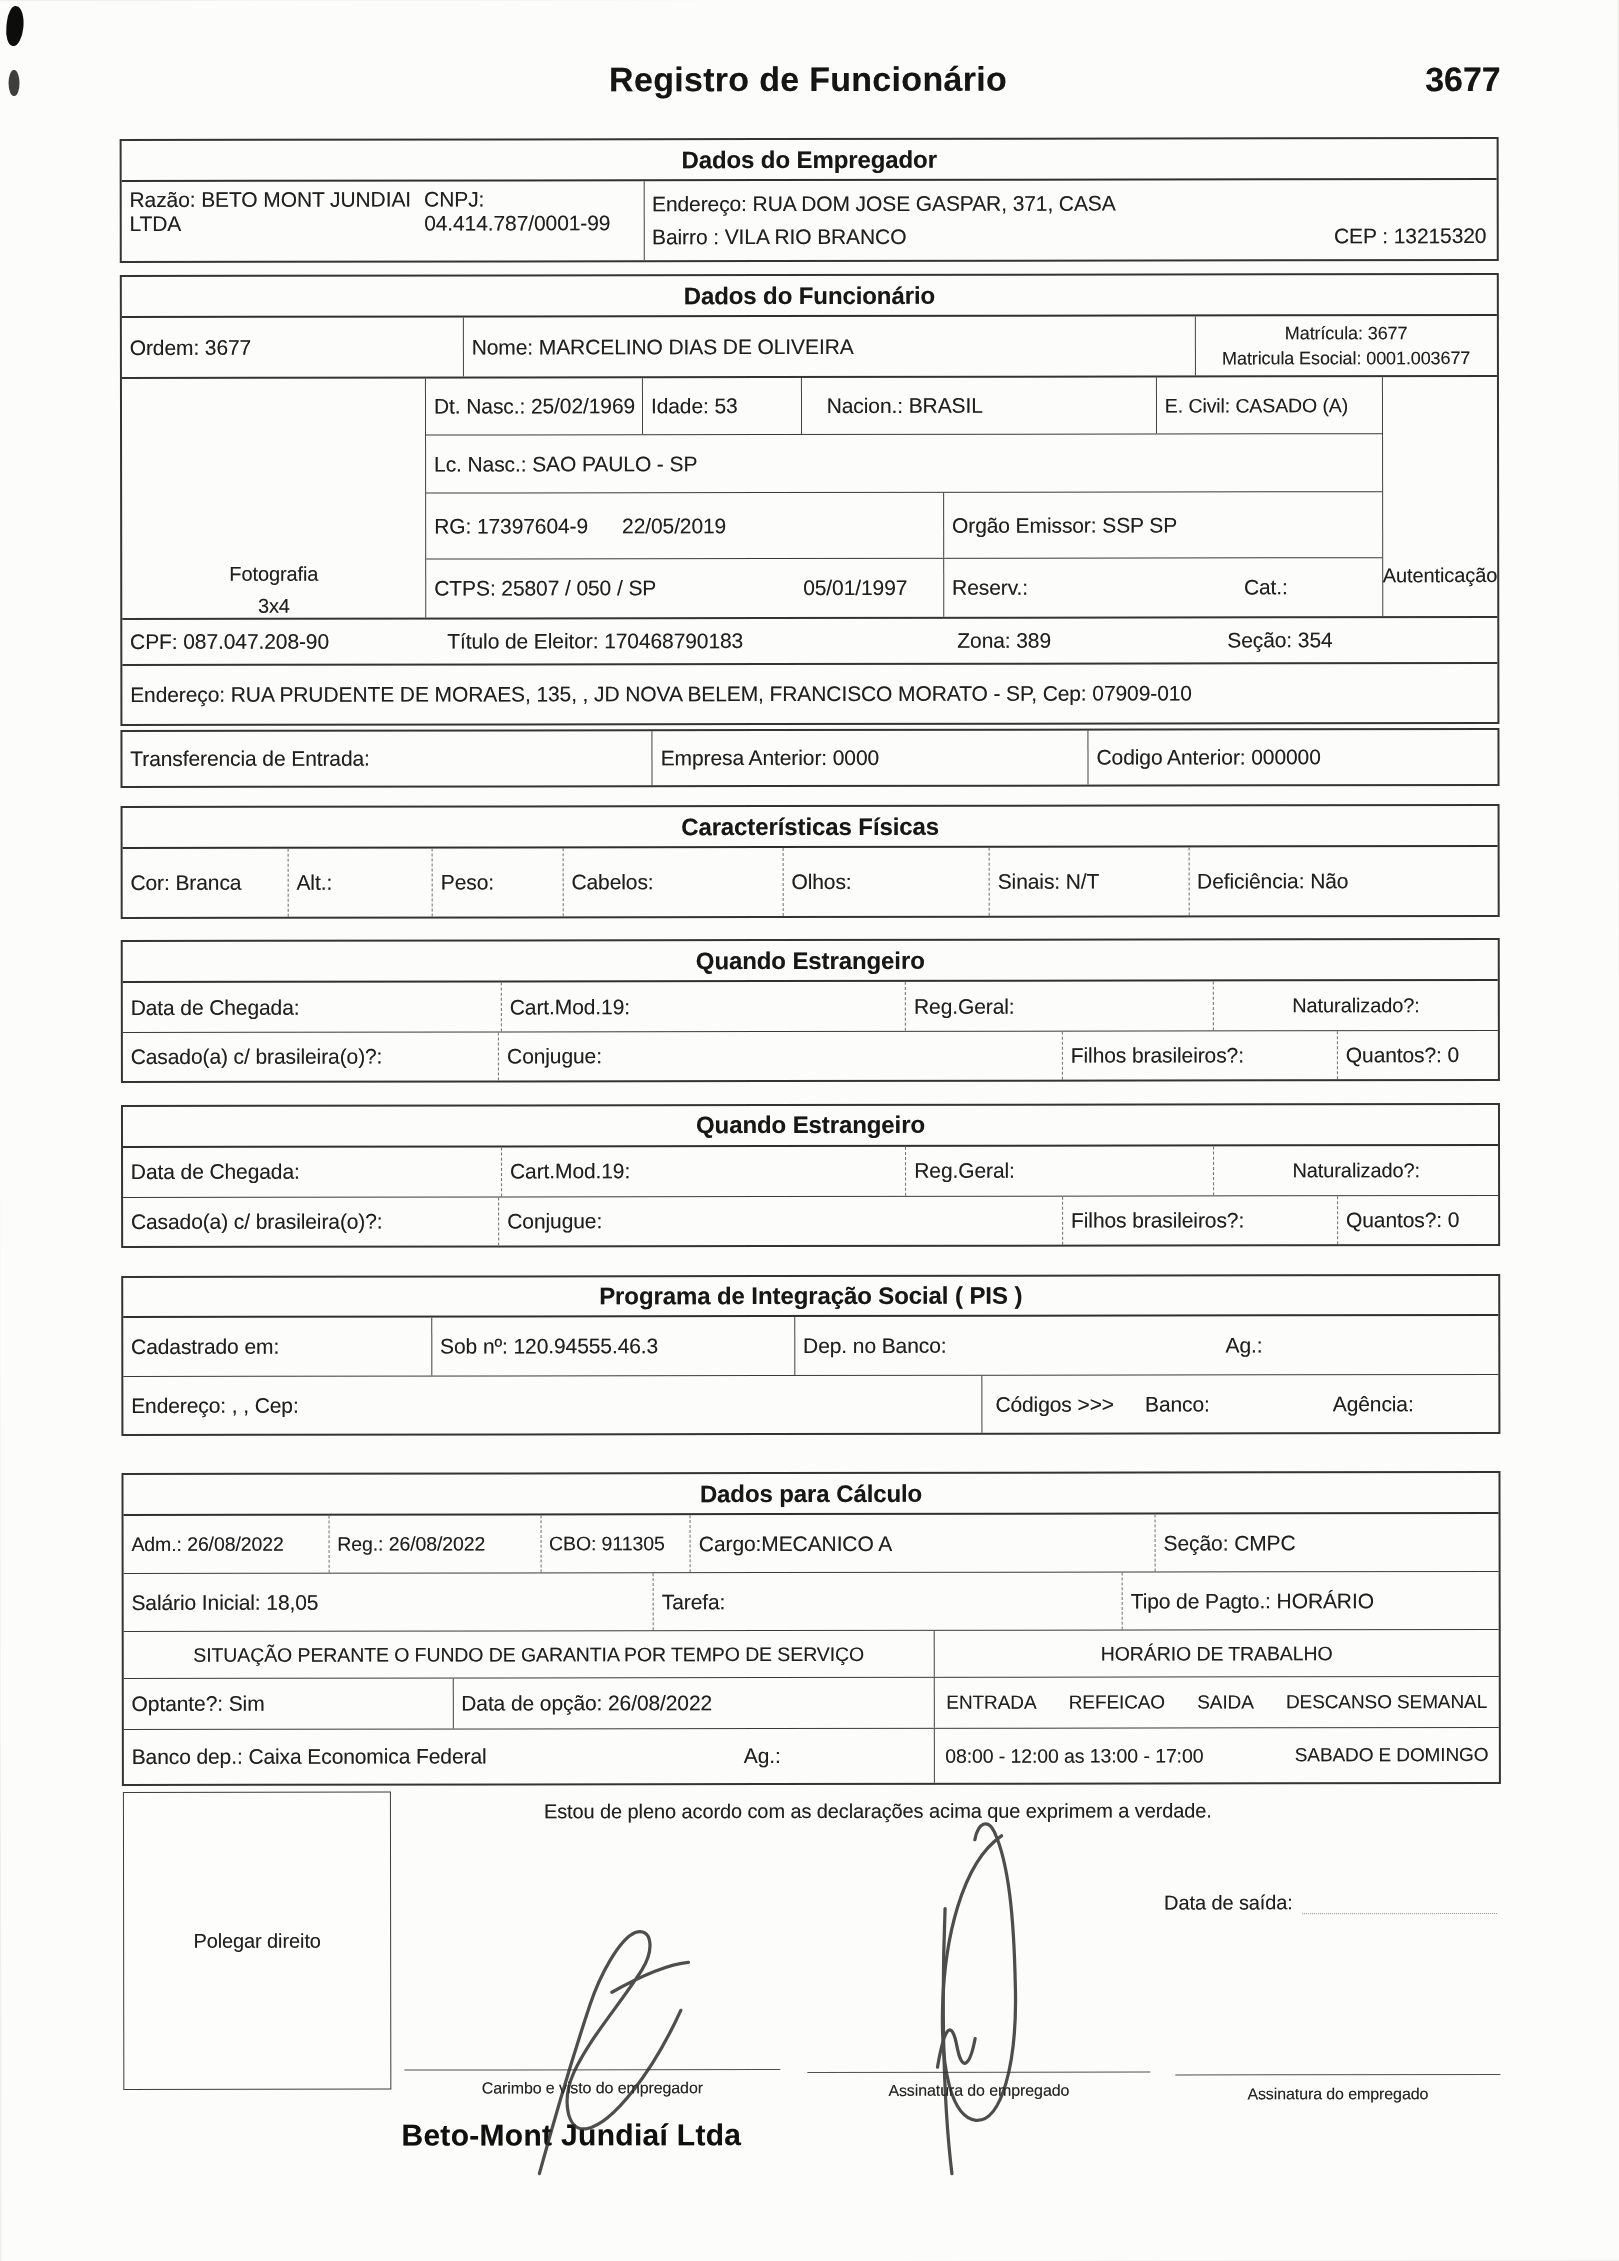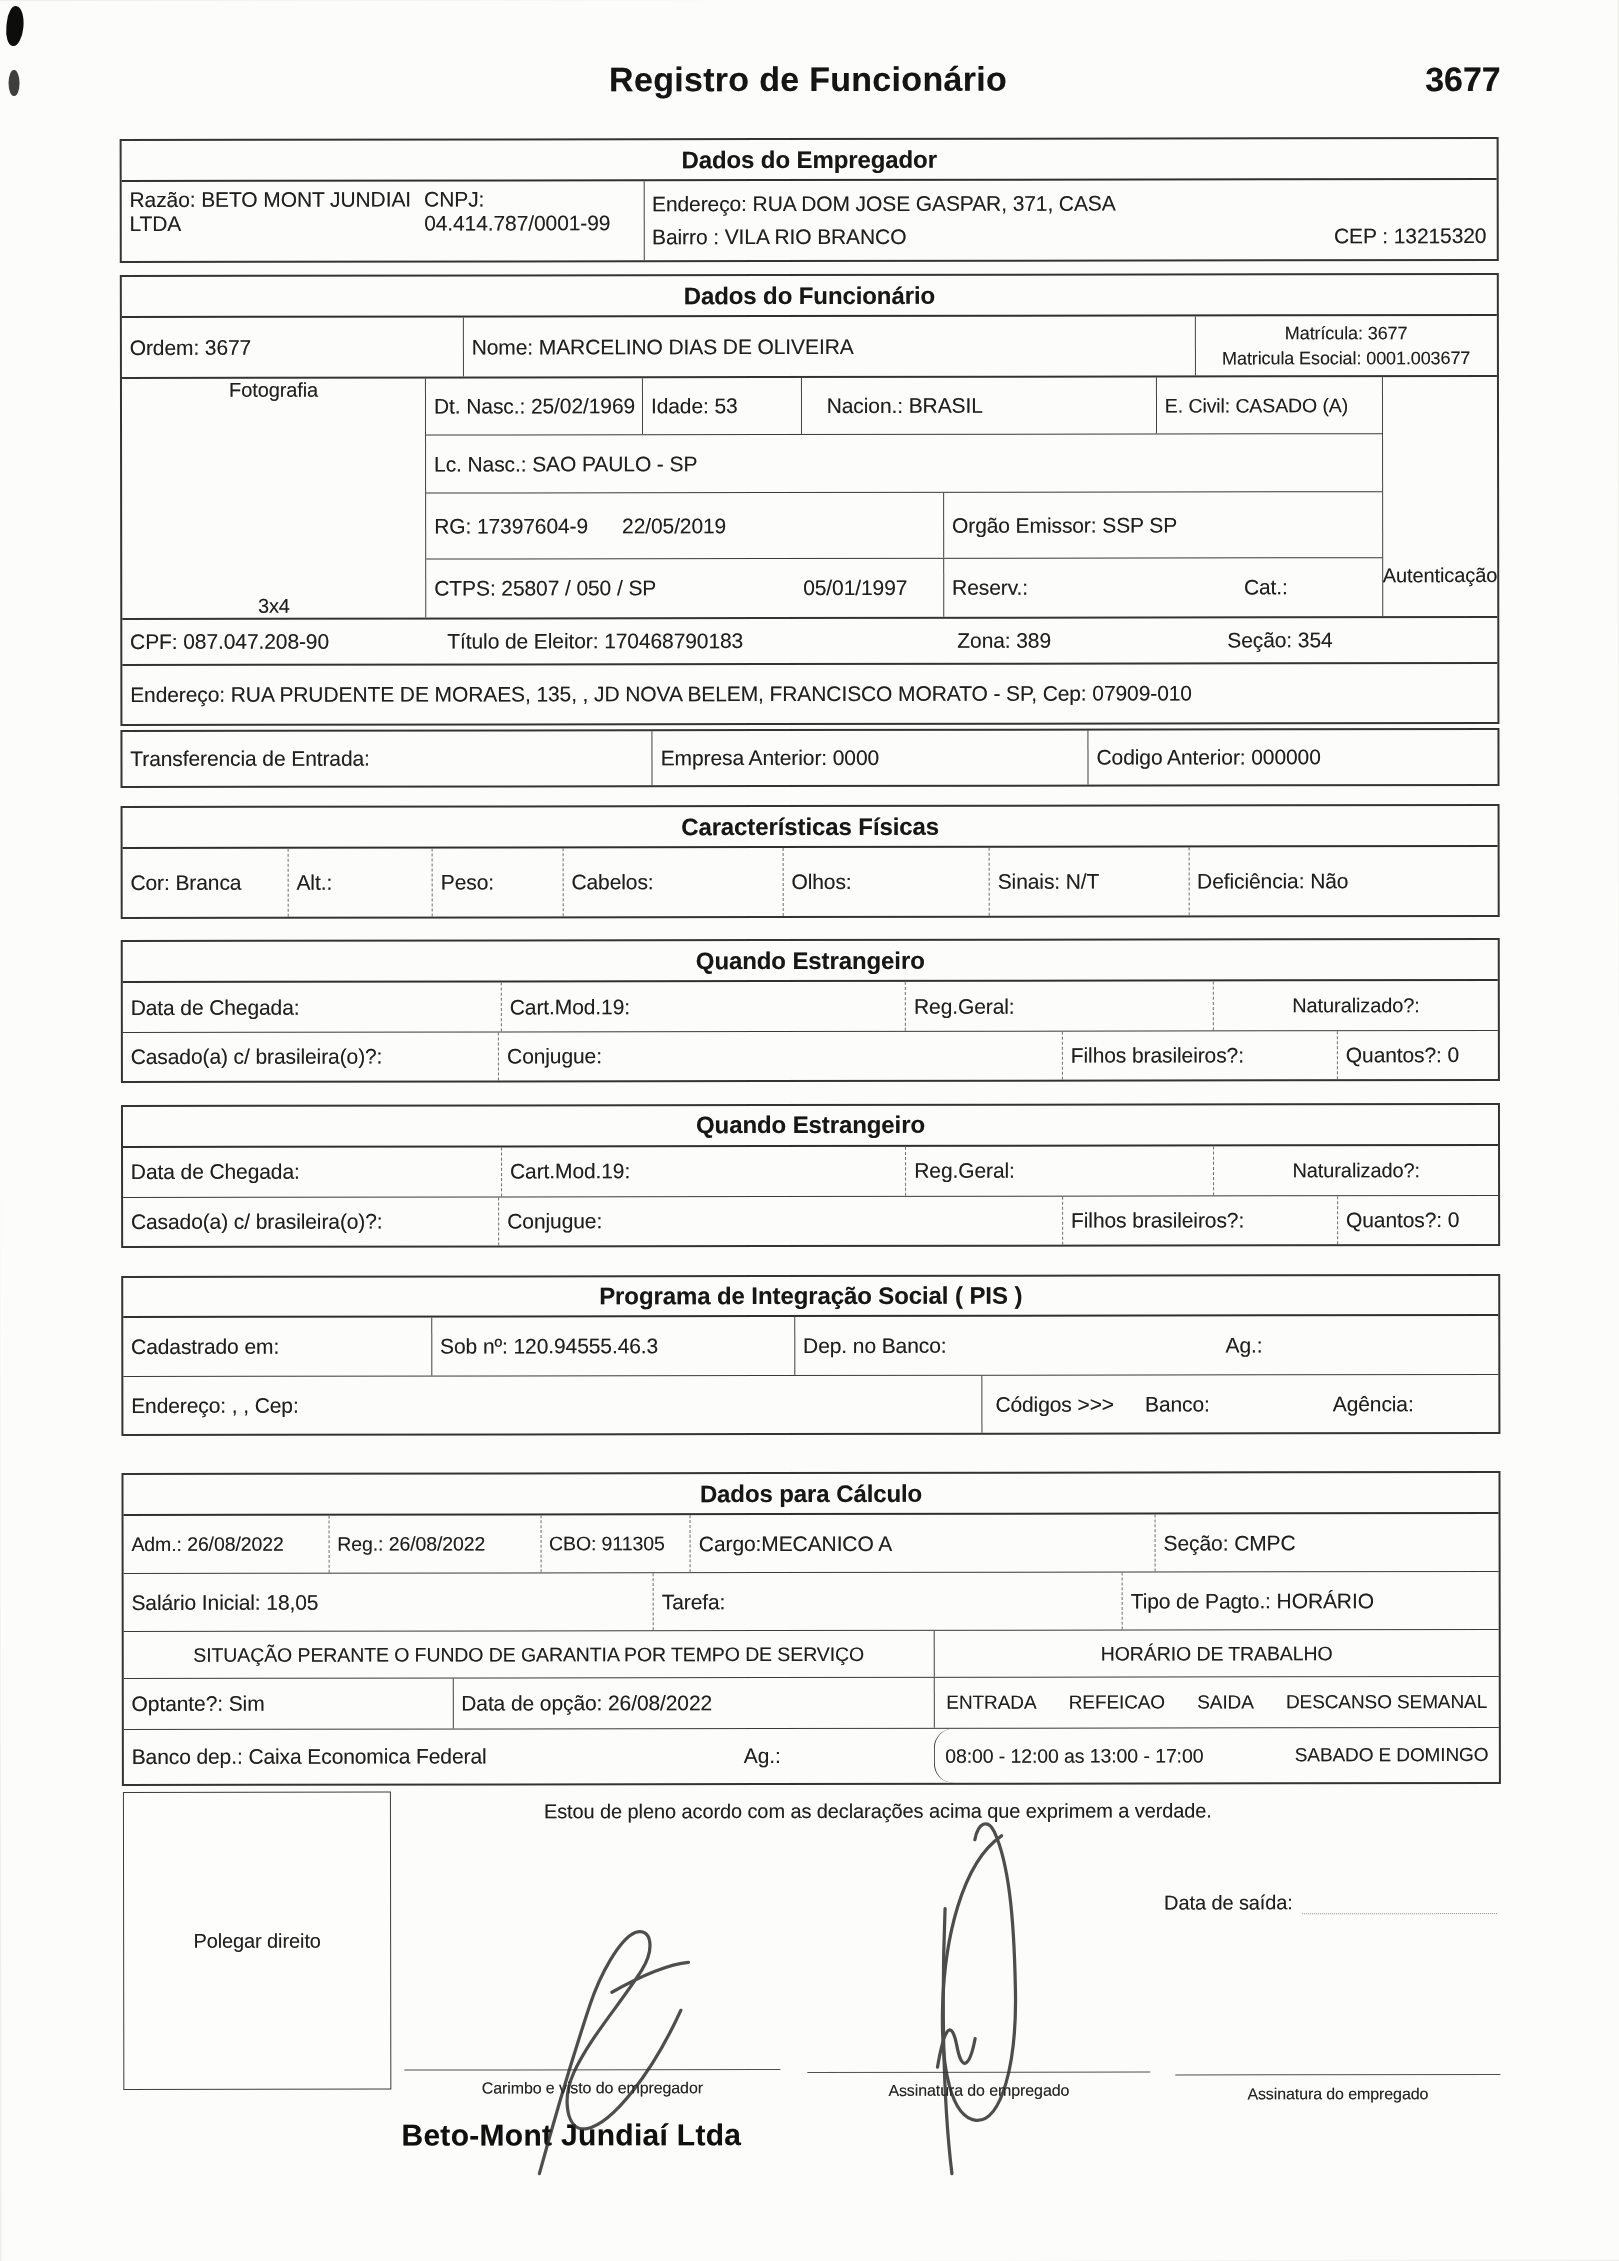--- a/index.html
+++ b/index.html
@@ -40,37 +40,37 @@
   
   .s1-body { display:flex; height:79px; }
   .s1-left { width:38%; border-right:1.9px solid #424242; display:flex; flex-direction:row; justify-content:space-between; padding:6.5px 0 6.5px 7.8px; }
   .s1-right { flex:1; display:flex; flex-direction:column; justify-content:space-around; padding:6.5px 10.4px 6.5px 7.8px; }
   .s1-line2 { display:flex; justify-content:space-between; }
 
   
   .emp-row1 { display:flex; height:61px; border-bottom:2.6px solid #343434; }
   .matr-cell { flex:1; display:flex; flex-direction:column; justify-content:center; align-items:center; font-size:18px; line-height:1.4; }
   .emp-main { display:flex; height:241px; border-bottom:2.6px solid #343434; }
-  .photo-cell { width:24.8%; border-right:1.9px solid #424242; display:flex; flex-direction:column; align-items:center; justify-content:space-between; gap:15px; font-size:20px; }
+  .photo-cell { width:24.8%; border-right:1.9px solid #424242; display:flex; flex-direction:column; align-items:center; justify-content:flex-end; gap:9px; font-size:20px; }
   .emp-grid { width:77.9%; display:flex; flex-direction:column; }
   .auth-cell { flex:1; border-left:1.9px solid #424242; display:flex; justify-content:center; align-items:flex-end; padding-bottom:29px; font-size:20px; }
   .rA { height:57px; border-bottom:1.9px solid #3a3a3a; display:flex; }
   .rB { height:58px; border-bottom:1.9px solid #3a3a3a; display:flex; }
   .rC { height:66px; border-bottom:1.9px solid #3a3a3a; display:flex; }
   .rD { flex:1; display:flex; }
   .emp-cpf { display:flex; height:46px; border-bottom:2.6px solid #343434; align-items:center; }
   .emp-end { height:58px; display:flex; align-items:center; padding-left:7.8px; }
   .transfer-strip { display:flex; height:58px; border:2.6px solid #343434; margin-top:3.9px; }
 
   
   .h104 { height:68px; } .h75 { height:49px; } .h89 { height:58px; }
   .h88 { height:57px; } .h73 { height:47px; } .h78 { height:51px; } .h84 { height:55px; }
 
   .sched-head { flex:1; display:flex; justify-content:space-between; align-items:center; padding:0 11.7px; font-size:19px; border-left:1.9px solid #424242; }
-  .sched-val  { flex:1; display:flex; justify-content:space-between; align-items:center; padding:0 10.4px; font-size:19.5px; border-left:1.9px solid #424242;border-radius:19px; }
+  .sched-val  { flex:1; display:flex; justify-content:space-between; align-items:center; padding:0 10.4px; font-size:19.5px; border-left:1.9px solid #424242; }
   .center-cell { justify-content:center; padding-left:0; font-size:19.5px; }
 
   
   .thumb-box { position:absolute; left:122px; top:1791px; width:268px; height:298px; border:1.9px solid #3c3c3c; display:flex; align-items:center; justify-content:center; font-size:20px; background:rgba(255,255,255,.4); }
   .decl { position:absolute; left:543px; top:1800px; font-size:20px; }
   .saida { position:absolute; left:1163px; top:1892px; font-size:20px; display:flex; align-items:flex-end; gap:9px; }
   .saida-dots { width:195px; height:23.4px; border-bottom:1.9px dotted #8d8d8d; }
   .sigline { position:absolute; height:0; border-top:1.9px solid #4f4f4f; }
   .siglabel { position:absolute; font-size:16px; text-align:center; color:#242424; }
   .company { position:absolute; left:400px; top:2118px; font-size:30px; font-weight:bold; color:#101010; letter-spacing:0.3px; }

